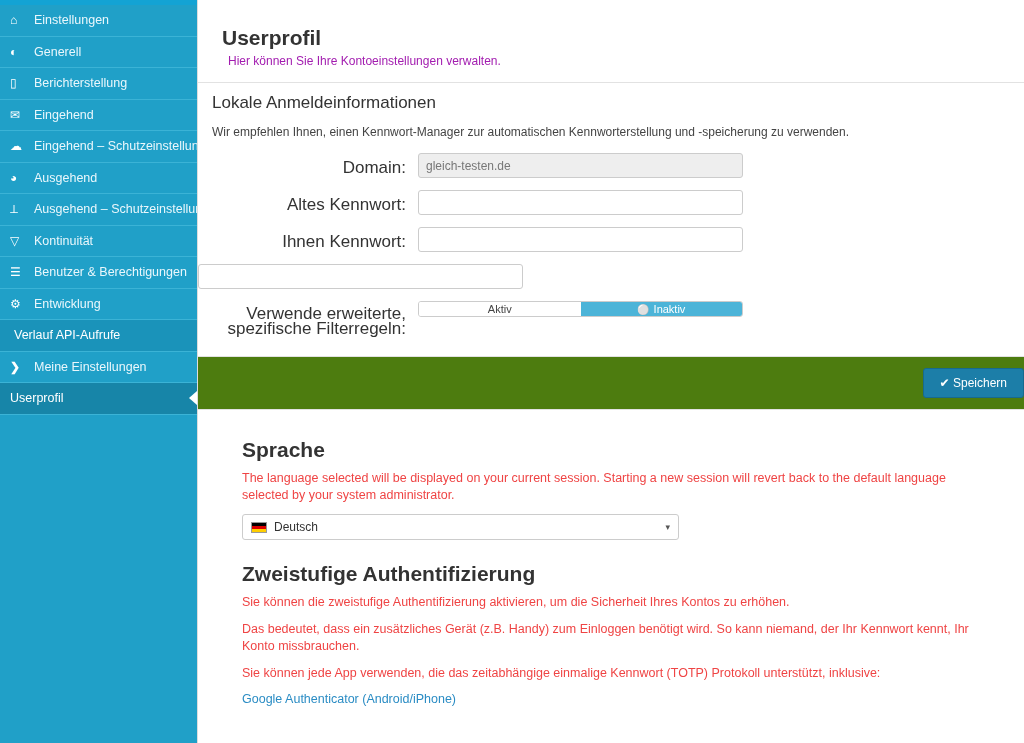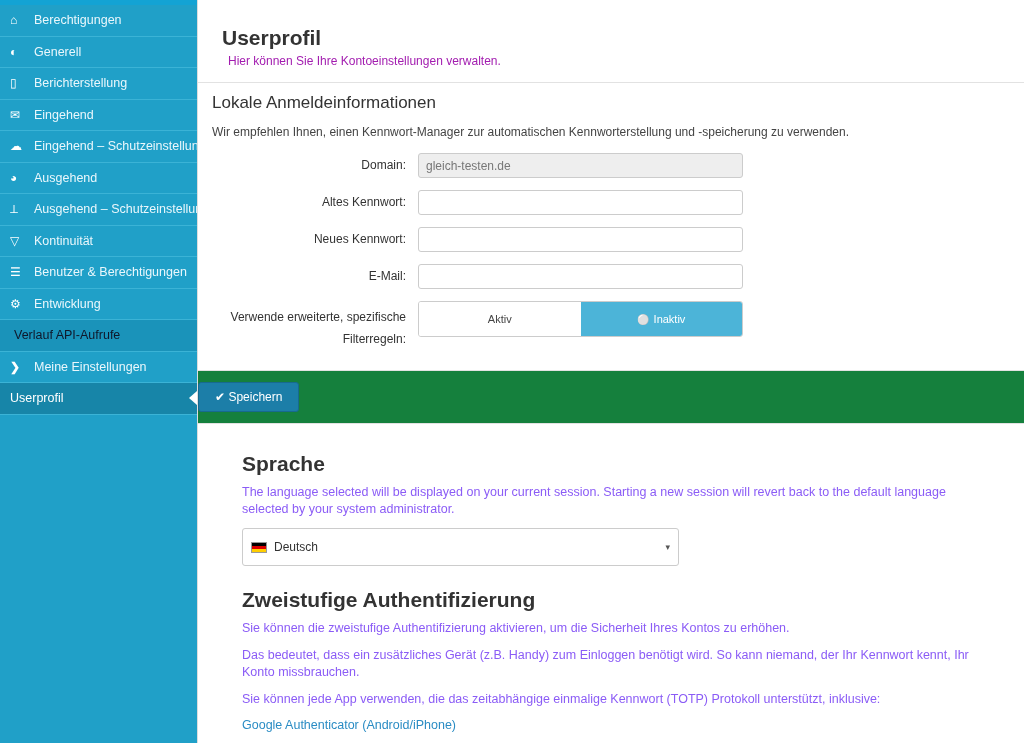--- a/index.html
+++ b/index.html
@@ -49,21 +49,21 @@
     min-width: 20px;
     display: inline-flex;
     align-items: center;
     justify-content: flex-start;
     color: #ffffff;
     font-size: 12px;
     margin-right: 4px;
   }
   .nav-item.sub {
     background: #1a93ba;
-    color: #0f172a;
+    color: #ffffff;
     border-bottom: 1px solid #3bb3d6;
     padding-left: 14px;
   }
   .nav-item.selected {
     background: #1785a8;
     color: #ffffff;
     position: relative;
   }
   .nav-item.selected::after {
     content: "";
@@ -124,43 +124,43 @@
     display: flex;
     align-items: flex-start;
     margin-bottom: 12px;
   }
   .form-label {
     width: 220px;
     min-width: 220px;
     text-align: right;
     padding-right: 12px;
     padding-top: 5px;
-    font-size: 12px;
-    color: #333;
-  }
-  .form-label.two-line { line-height: 22px; }
+    font-size: 17px;
+    color: #333;
+  }
+  .form-label.two-line { line-height: 15px; }
   .form-input {
     width: 325px;
     height: 25px;
     border: 1px solid #ccc;
     border-radius: 3px;
     background: #fff;
     font-size: 12px;
     padding: 3px 7px;
     color: #333;
     outline: none;
   }
   .form-input[readonly] {
     background: #eeeeee;
     color: #777;
   }
   .toggle-group {
     display: flex;
     width: 325px;
-    height: 36px;
+    height: 16px;
     border-radius: 3px;
     overflow: hidden;
     border: 1px solid #ccc;
   }
   .toggle-btn {
     flex: 1;
     display: flex;
     align-items: center;
     justify-content: center;
     font-size: 11px;
@@ -170,27 +170,27 @@
   }
   .toggle-btn.active {
     background: #4cb4d8;
     color: #ffffff;
   }
   .toggle-btn .dot {
     margin-right: 4px;
     font-size: 10px;
   }
   .save-bar {
-    background: #15803d;
+    background: #4d7c0f;
     border-top: 1px solid #e2e2e2;
     border-bottom: 1px solid #e2e2e2;
     height: 54px;
     display: flex;
     align-items: center;
-    justify-content: flex-start;
+    justify-content: flex-end;
   }
   .btn-primary {
     background: #1c7ea8;
     color: #fff;
     border: 1px solid #176a8e;
     border-radius: 3px;
     font-size: 12px;
     padding: 7px 16px;
     cursor: pointer;
   }
@@ -199,28 +199,28 @@
     background: #ffffff;
   }
   h2.big-title {
     font-size: 21px;
     font-weight: bold;
     color: #333;
     margin: 0 0 8px 12px;
   }
   .para {
     font-size: 12.5px;
-    color: #8b5cf6;
+    color: #ef4444;
     margin: 0 0 10px 12px;
     line-height: 17px;
   }
   .select-wrap {
     margin-left: 12px;
     width: 437px;
-    height: 38px;
+    height: 26px;
     border: 1px solid #ccc;
     border-radius: 3px;
     background: #fff;
     display: flex;
     align-items: center;
     padding: 0 8px;
     font-size: 12px;
     position: relative;
     cursor: pointer;
   }
@@ -249,21 +249,21 @@
 <body>
 
 <div id="app">
 
   <div class="sidebar">
     <div class="top-accent"></div>
     <div style="height:5px"></div>
 
     <div class="nav-item">
       <span class="ico">⌂</span>
-      <span>Berechtigungen</span>
+      <span>Einstellungen</span>
     </div>
     <div class="nav-item">
       <span class="ico">◐</span>
       <span>Generell</span>
     </div>
     <div class="nav-item">
       <span class="ico">▯</span>
       <span>Berichterstellung</span>
     </div>
     <div class="nav-item">
@@ -322,27 +322,26 @@
       <div class="form-label">Domain:</div>
       <input class="form-input" type="text" readonly="" value="gleich-testen.de" style="">
     </div>
 
     <div class="form-row">
       <div class="form-label">Altes Kennwort:</div>
       <input class="form-input" type="password" value="" style="">
     </div>
 
     <div class="form-row">
-      <div class="form-label">Neues Kennwort:</div>
+      <div class="form-label">Ihnen Kennwort:</div>
       <input class="form-input" type="password" value="" style="">
     </div>
 
 
     <div class="form-row">
-      <div class="form-label">E-Mail:</div>
       <input class="form-input" type="text" value="" style="">
     </div>
 
     <div class="form-row">
       <div class="form-label two-line">Verwende erweiterte, spezifische Filterregeln:</div>
       <div class="toggle-group">
         <div class="toggle-btn">
           <span>Aktiv</span>
         </div>
         <div class="toggle-btn active">

